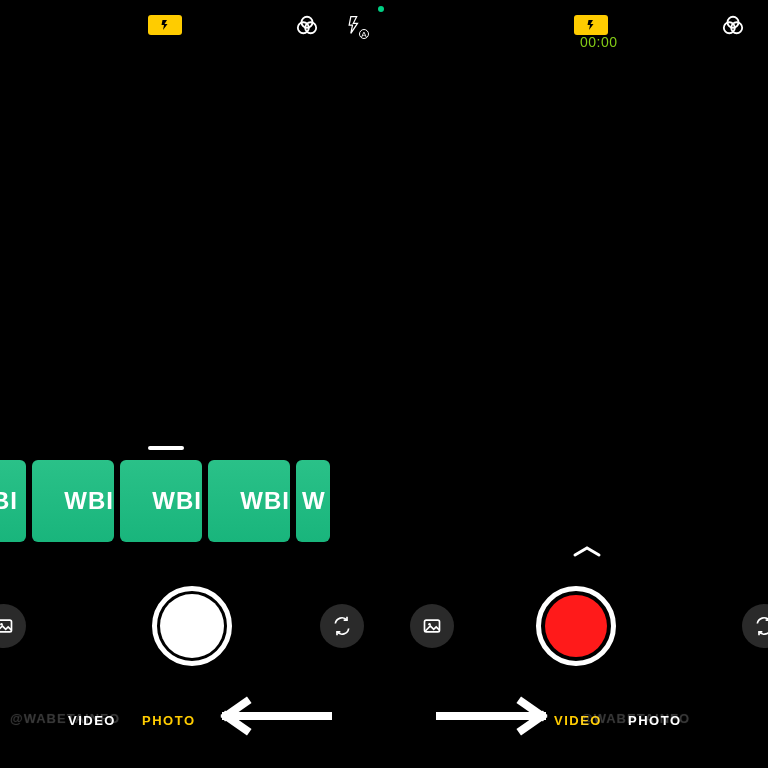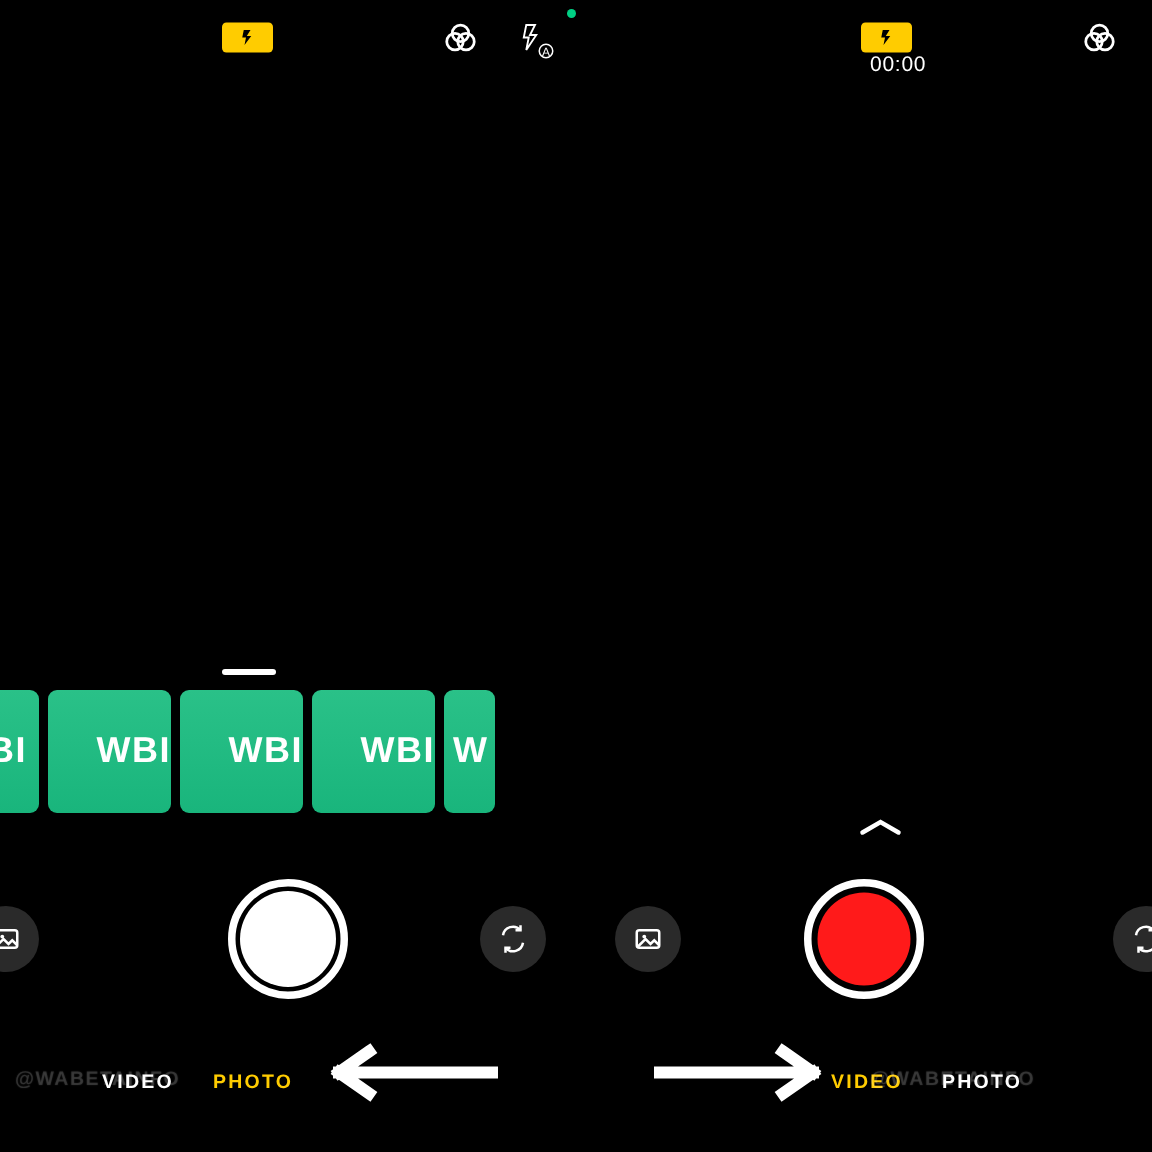--- a/index.html
+++ b/index.html
@@ -67,21 +67,21 @@
 
   .close-icon {
     position: absolute;
     color: #fff;
     width: 22px;
     height: 22px;
   }
 
   .rec-timer {
     position: absolute;
-    color: #ffffff;
+    color: #84cc16;
     font-size: 14px;
     font-weight: 500;
     letter-spacing: 0.5px;
   }
 
   .green-dot {
     position: absolute;
     width: 6px;
     height: 6px;
     border-radius: 50%;

